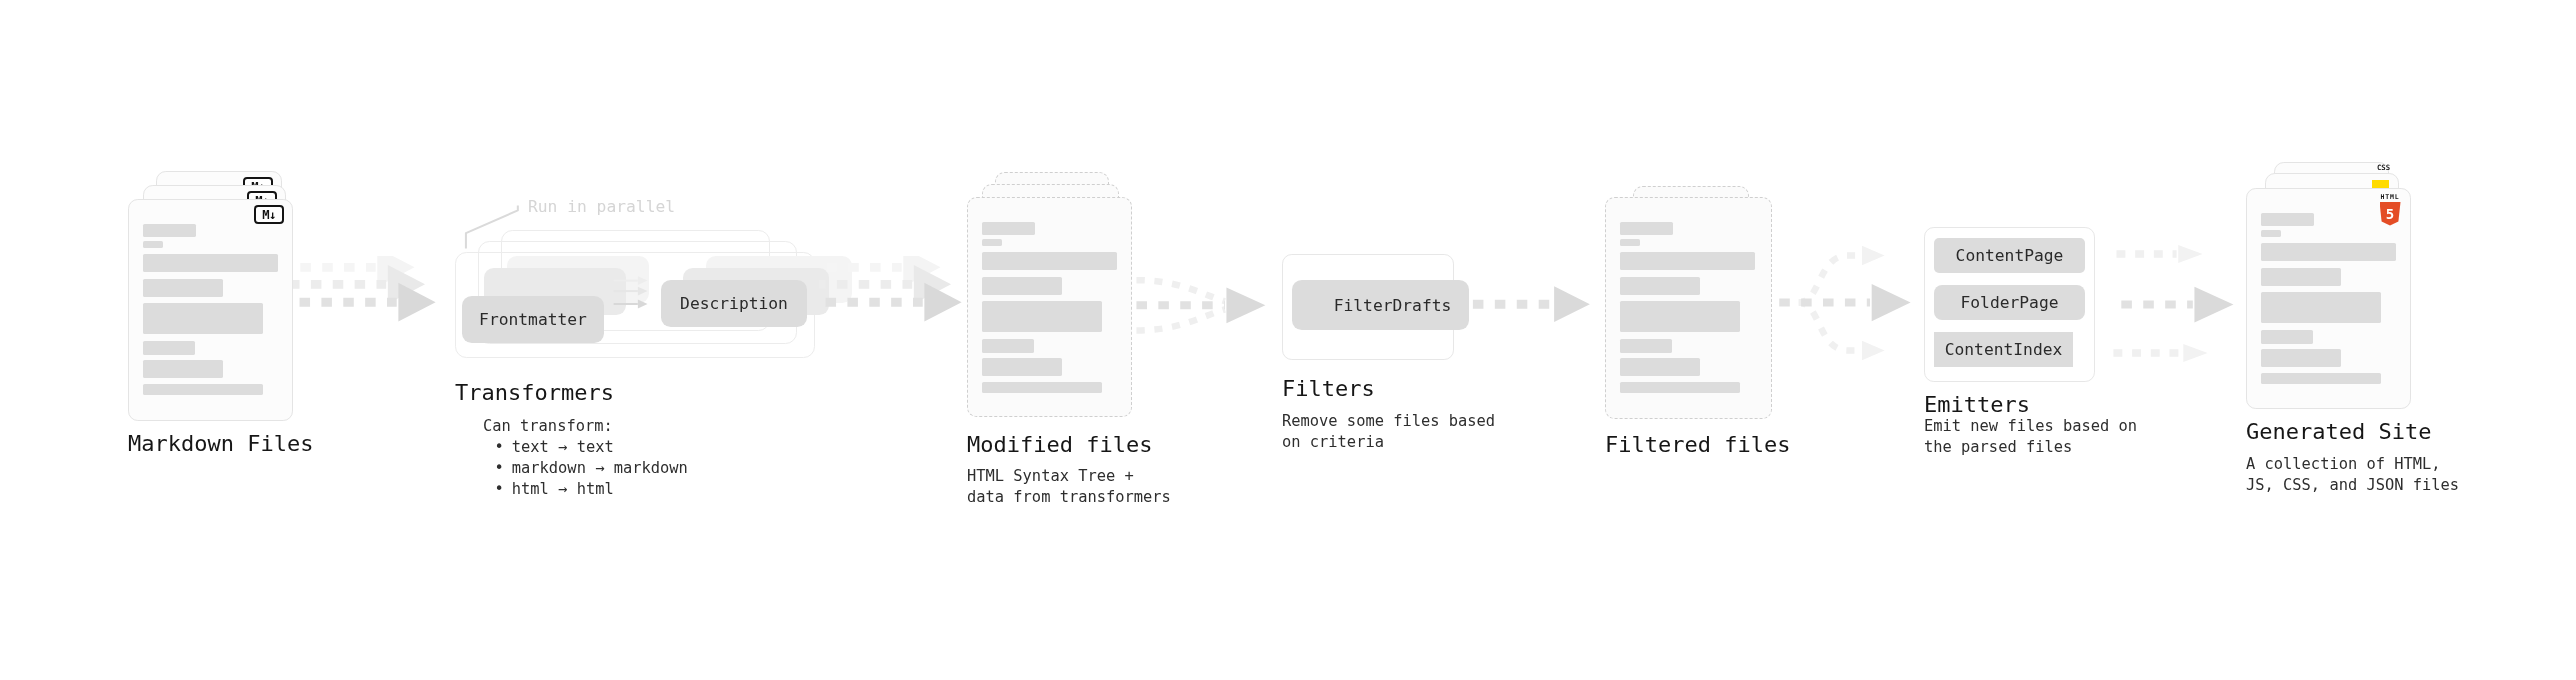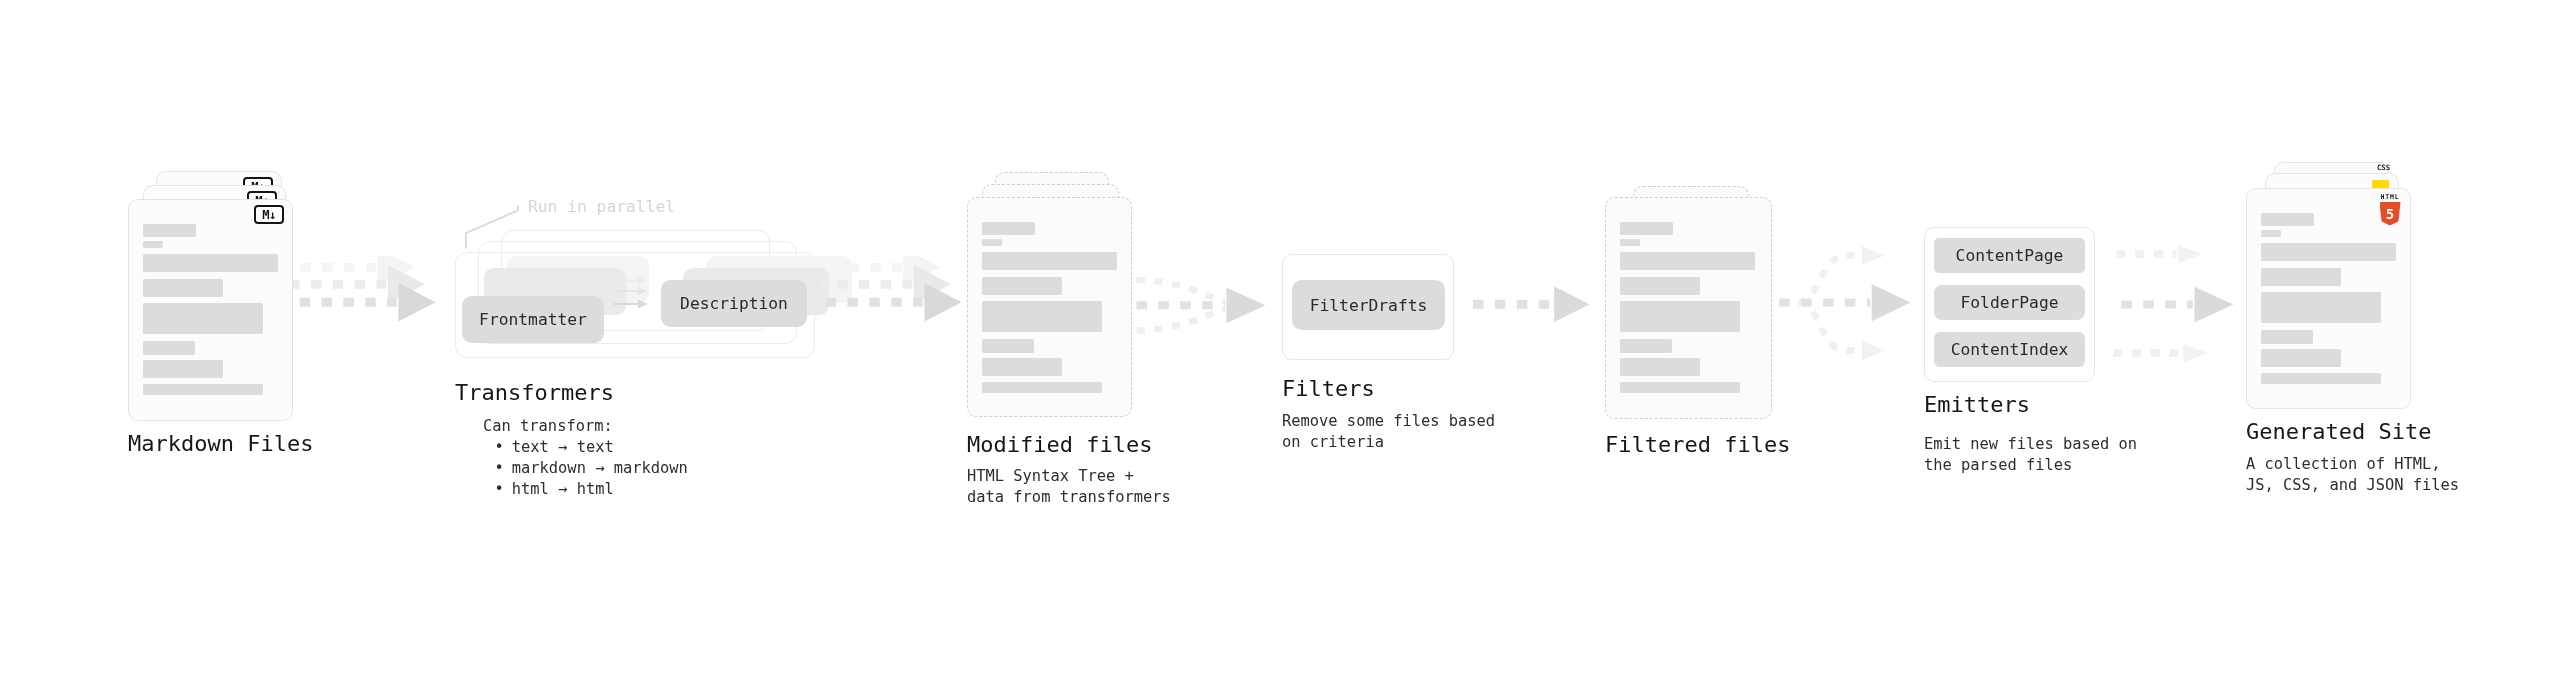--- a/index.html
+++ b/index.html
@@ -151,21 +151,21 @@
   </div>
 
   <svg class="arrow-svg" style="left:1134px;top:272px;" width="146" height="69" viewBox="0 0 180 85">
     <path d="M 3 10 C 55 10, 80 26, 112 36" fill="none" stroke="#efefef" stroke-width="8" stroke-dasharray="10 12"></path>
     <path d="M 3 72 C 55 72, 80 56, 112 46" fill="none" stroke="#efefef" stroke-width="8" stroke-dasharray="10 12"></path>
     <line x1="3" y1="41" x2="112" y2="41" stroke="#e1e1e1" stroke-width="10" stroke-dasharray="13 14"></line>
     <polygon points="114,19 114,63 162,41" fill="#dadada"></polygon>
   </svg>
 
   <div class="container-box" style="left:1282px;top:254px;width:172px;height:106px;"></div>
-  <div class="pill" style="left:1292px;top:280px;width:153px;height:50px;">FilterDrafts</div>
+  <div class="pill" style="left:1292px;top:280px;width:153px;height:50px;padding-left:24px;">FilterDrafts</div>
   <div class="node-label" style="left:1282px;top:376px;">Filters</div>
   <div class="node-desc" style="left:1282px;top:411px;">
     <div>Remove some files based</div>
     <div>on criteria</div>
   </div>
 
   <svg class="arrow-svg" style="left:1468px;top:282px;" width="130" height="46" viewBox="0 0 160 56">
     <line x1="6" y1="27" x2="104" y2="27" stroke="#e1e1e1" stroke-width="11" stroke-dasharray="13 14"></line>
     <polygon points="106,5 106,49 150,27" fill="#dadada"></polygon>
   </svg>
@@ -188,23 +188,23 @@
     <polygon points="106,17 106,41 134,29" fill="#f2f2f2"></polygon>
     <path d="M 28 87 C 55 87, 52 146, 88 146 L 104 146" fill="none" stroke="#f0f0f0" stroke-width="8" stroke-dasharray="10 12"></path>
     <polygon points="106,134 106,158 134,146" fill="#f2f2f2"></polygon>
     <line x1="4" y1="87" x2="116" y2="87" stroke="#e1e1e1" stroke-width="10" stroke-dasharray="13 14"></line>
     <polygon points="118,64 118,110 166,87" fill="#dadada"></polygon>
   </svg>
 
   <div class="container-box" style="left:1924px;top:227px;width:171px;height:155px;"></div>
   <div class="pill" style="left:1934px;top:238px;width:151px;height:35px;border-radius:5px;">ContentPage</div>
   <div class="pill" style="left:1934px;top:285px;width:151px;height:35px;border-radius:8.1px;">FolderPage</div>
-  <div class="pill" style="left:1934px;top:332px;width:151px;height:35px;border-radius:6px;">ContentIndex</div>
+  <div class="pill" style="left:1934px;top:332px;width:139px;height:35px;border-radius:0;">ContentIndex</div>
   <div class="node-label" style="left:1924px;top:392px;">Emitters</div>
-  <div class="node-desc" style="left:1924px;top:434px;">
+  <div class="node-desc" style="left:1924px;top:416px;">
     <div>Emit new files based on</div>
     <div>the parsed files</div>
   </div>
 
   <svg class="arrow-svg" style="left:2113px;top:241px;" width="102" height="26" viewBox="0 0 125 32">
     <line x1="4" y1="16" x2="78" y2="16" stroke="#f0f0f0" stroke-width="9" stroke-dasharray="11 12"></line>
     <polygon points="80,5 80,27 110,16" fill="#f2f2f2"></polygon>
   </svg>
   <svg class="arrow-svg" style="left:2118px;top:285px;" width="122" height="39" viewBox="0 0 150 48">
     <line x1="4" y1="24" x2="92" y2="24" stroke="#e1e1e1" stroke-width="10" stroke-dasharray="13 14"></line>

